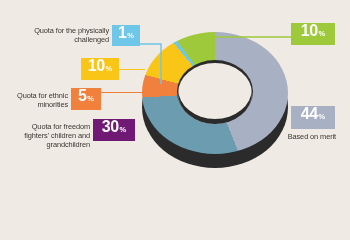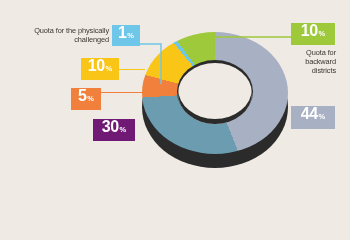--- a/index.html
+++ b/index.html
@@ -131,35 +131,37 @@
     <span class="num">1</span>
     <span class="pct">%</span>
   </div>
 
   <div class="badge" style="left:81px; top:58px; width:38px; height:22px; background:#f9c517;">
     <span class="num">10</span>
     <span class="pct">%</span>
   </div>
   <div class="leader" style="left:119px; top:69px; width:26px; height:1.4px; background:#f9c517;"></div>
 
+  <div class="lbl lbl-right" style="left:6px; top:91px; width:62px;">Quota for ethnic minorities</div>
   <div class="badge" style="left:71px; top:88px; width:30px; height:22px; background:#f0803c;">
     <span class="num">5</span>
     <span class="pct">%</span>
   </div>
   <div class="leader" style="left:101px; top:92px; width:50px; height:1.4px; background:#f0803c;"></div>
 
+  <div class="lbl lbl-right" style="left:8px; top:122px; width:82px;">Quota for freedom fighters' children and grandchildren</div>
   <div class="badge" style="left:93px; top:119px; width:42px; height:22px; background:#701a75;">
     <span class="num">30</span>
     <span class="pct">%</span>
   </div>
 
   <div class="badge" style="left:291px; top:23px; width:44px; height:22px; background:#9ec93a;">
     <span class="num">10</span>
     <span class="pct">%</span>
   </div>
-  <div class="lbl lbl-right" style="left:290px; top:48px; width:46px;">Quota for backward districts</div>
 
   <div class="badge" style="left:291px; top:106px; width:44px; height:23px; background:#a8b0c4;">
     <span class="num">44</span>
     <span class="pct">%</span>
   </div>
+  <div class="lbl lbl-right" style="left:286px; top:132px; width:50px;">Based on merit</div>
 
 </div>
 
 </body></html>

